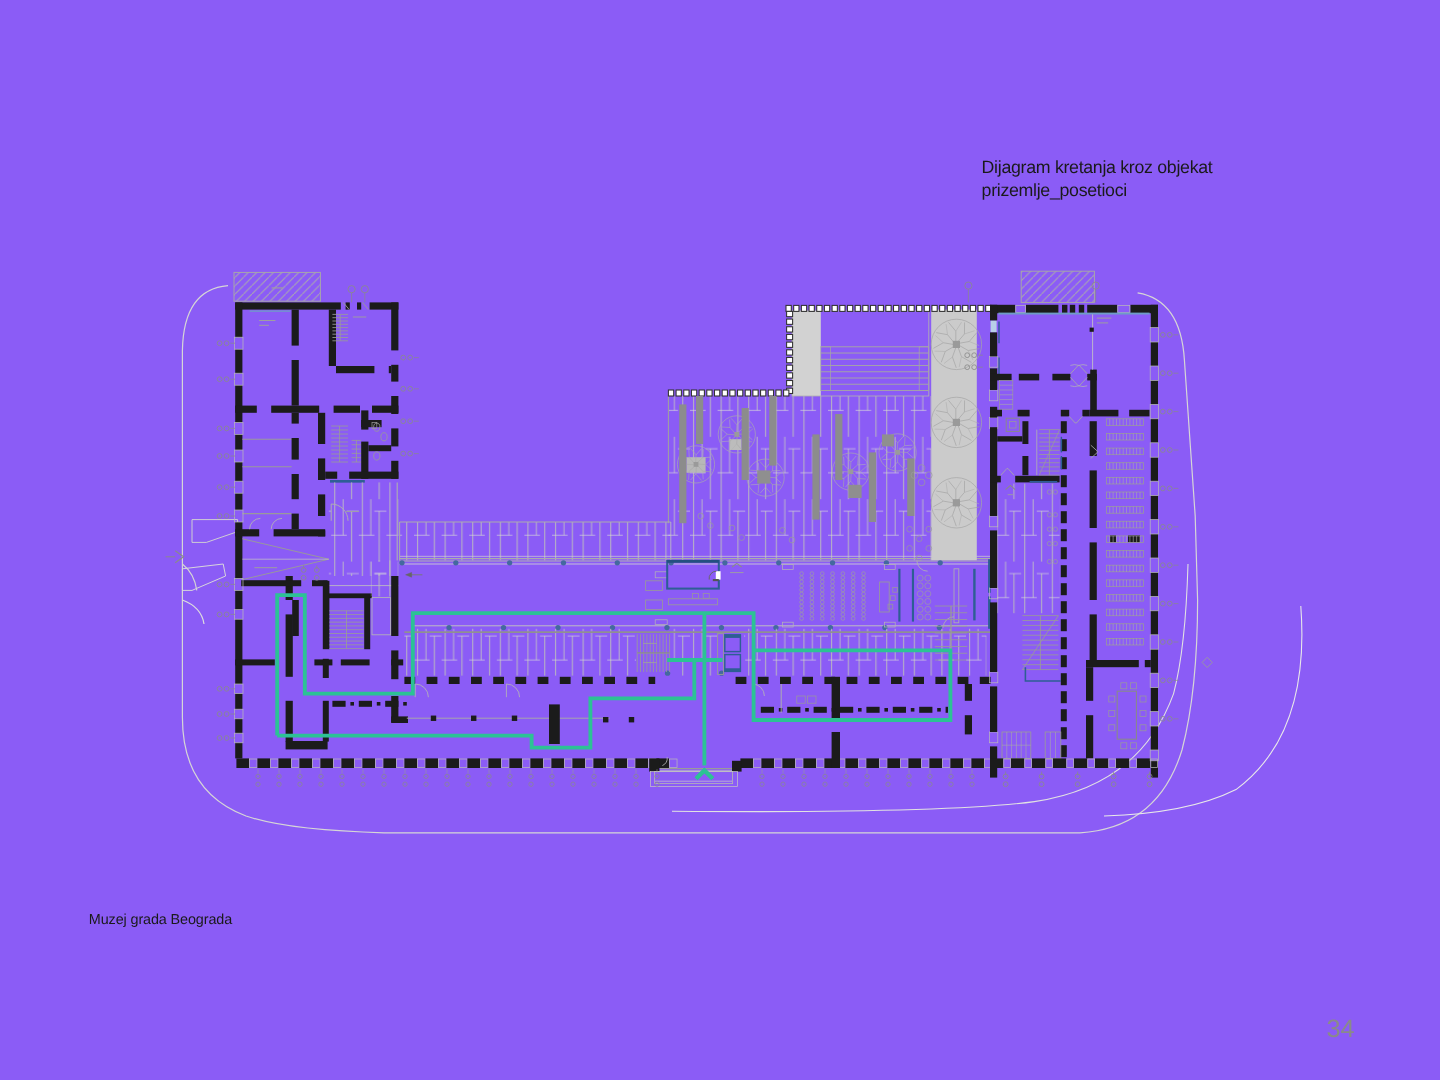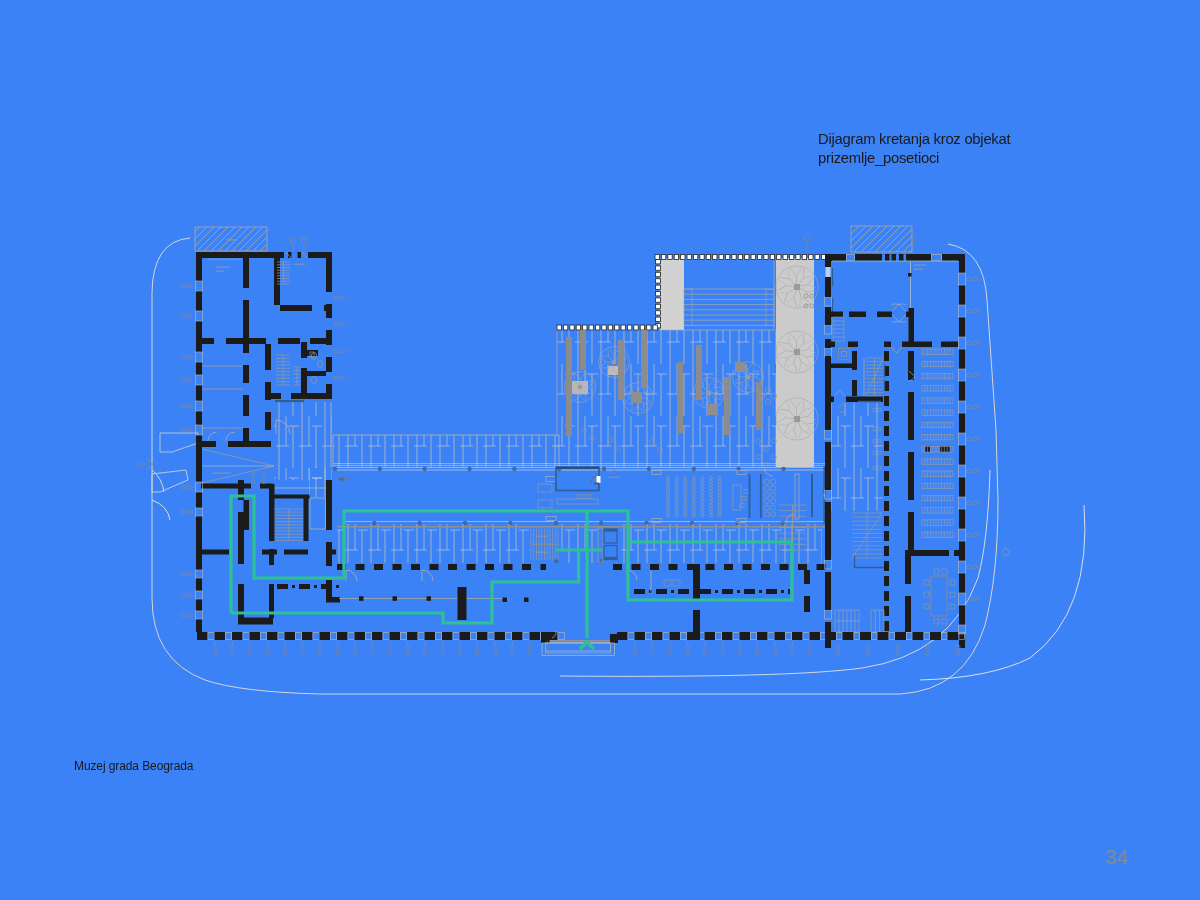--- a/index.html
+++ b/index.html
@@ -1,14 +1,14 @@
 <!DOCTYPE html>
 <html><head><meta charset="utf-8"><style>
 html,body{margin:0;padding:0;background:#ffffff;}
-#page{position:relative;width:1200px;height:900px;background:#3b82f6;overflow:hidden;font-family:"Liberation Sans",sans-serif;}
+#page{position:relative;width:1200px;height:900px;background:#8b5cf6;overflow:hidden;font-family:"Liberation Sans",sans-serif;}
 </style></head><body>
 <div id="page">
 <svg width="1200" height="900" viewBox="0 0 1200 900" xmlns="http://www.w3.org/2000/svg">
 <defs>
 <pattern id="hv" width="23" height="52" patternUnits="userSpaceOnUse">
           <line x1="3" y1="0" x2="3" y2="52" stroke="#bdbdbd" stroke-width="0.8"></line>
           <line x1="10" y1="0" x2="10" y2="30" stroke="#c4c4c4" stroke-width="0.7"></line>
           <line x1="17" y1="10" x2="17" y2="52" stroke="#bdbdbd" stroke-width="0.8"></line>
           <line x1="0" y1="30" x2="13" y2="30" stroke="#d9d9d9" stroke-width="0.55"></line>
           <line x1="13" y1="10" x2="23" y2="10" stroke="#d9d9d9" stroke-width="0.55"></line>

